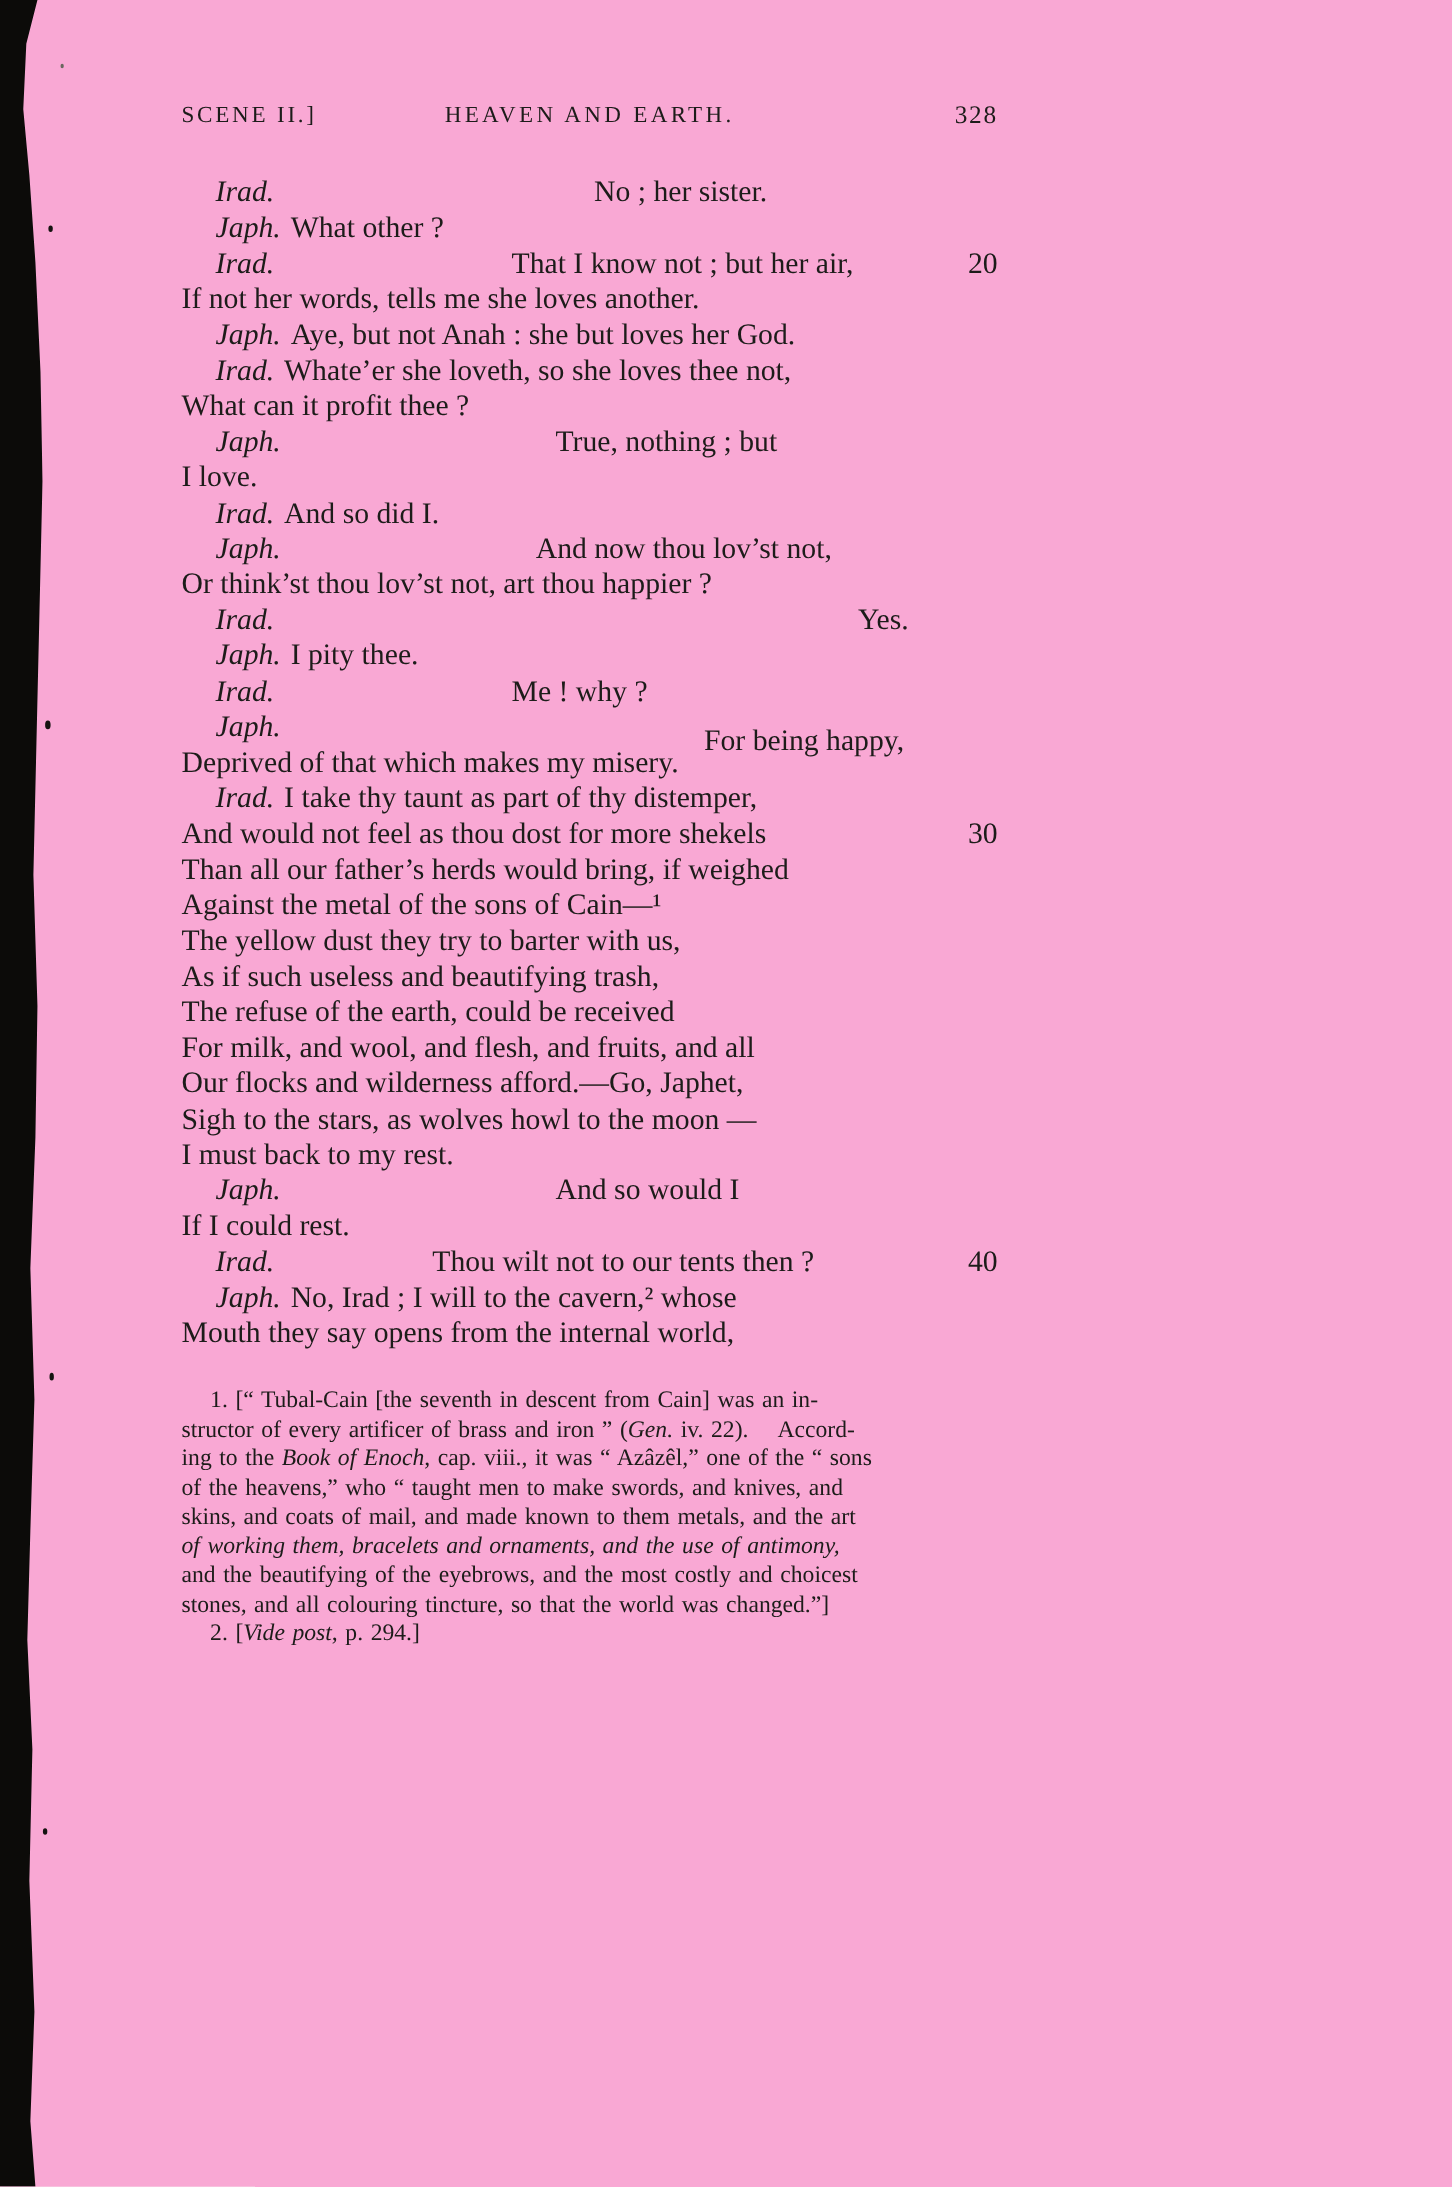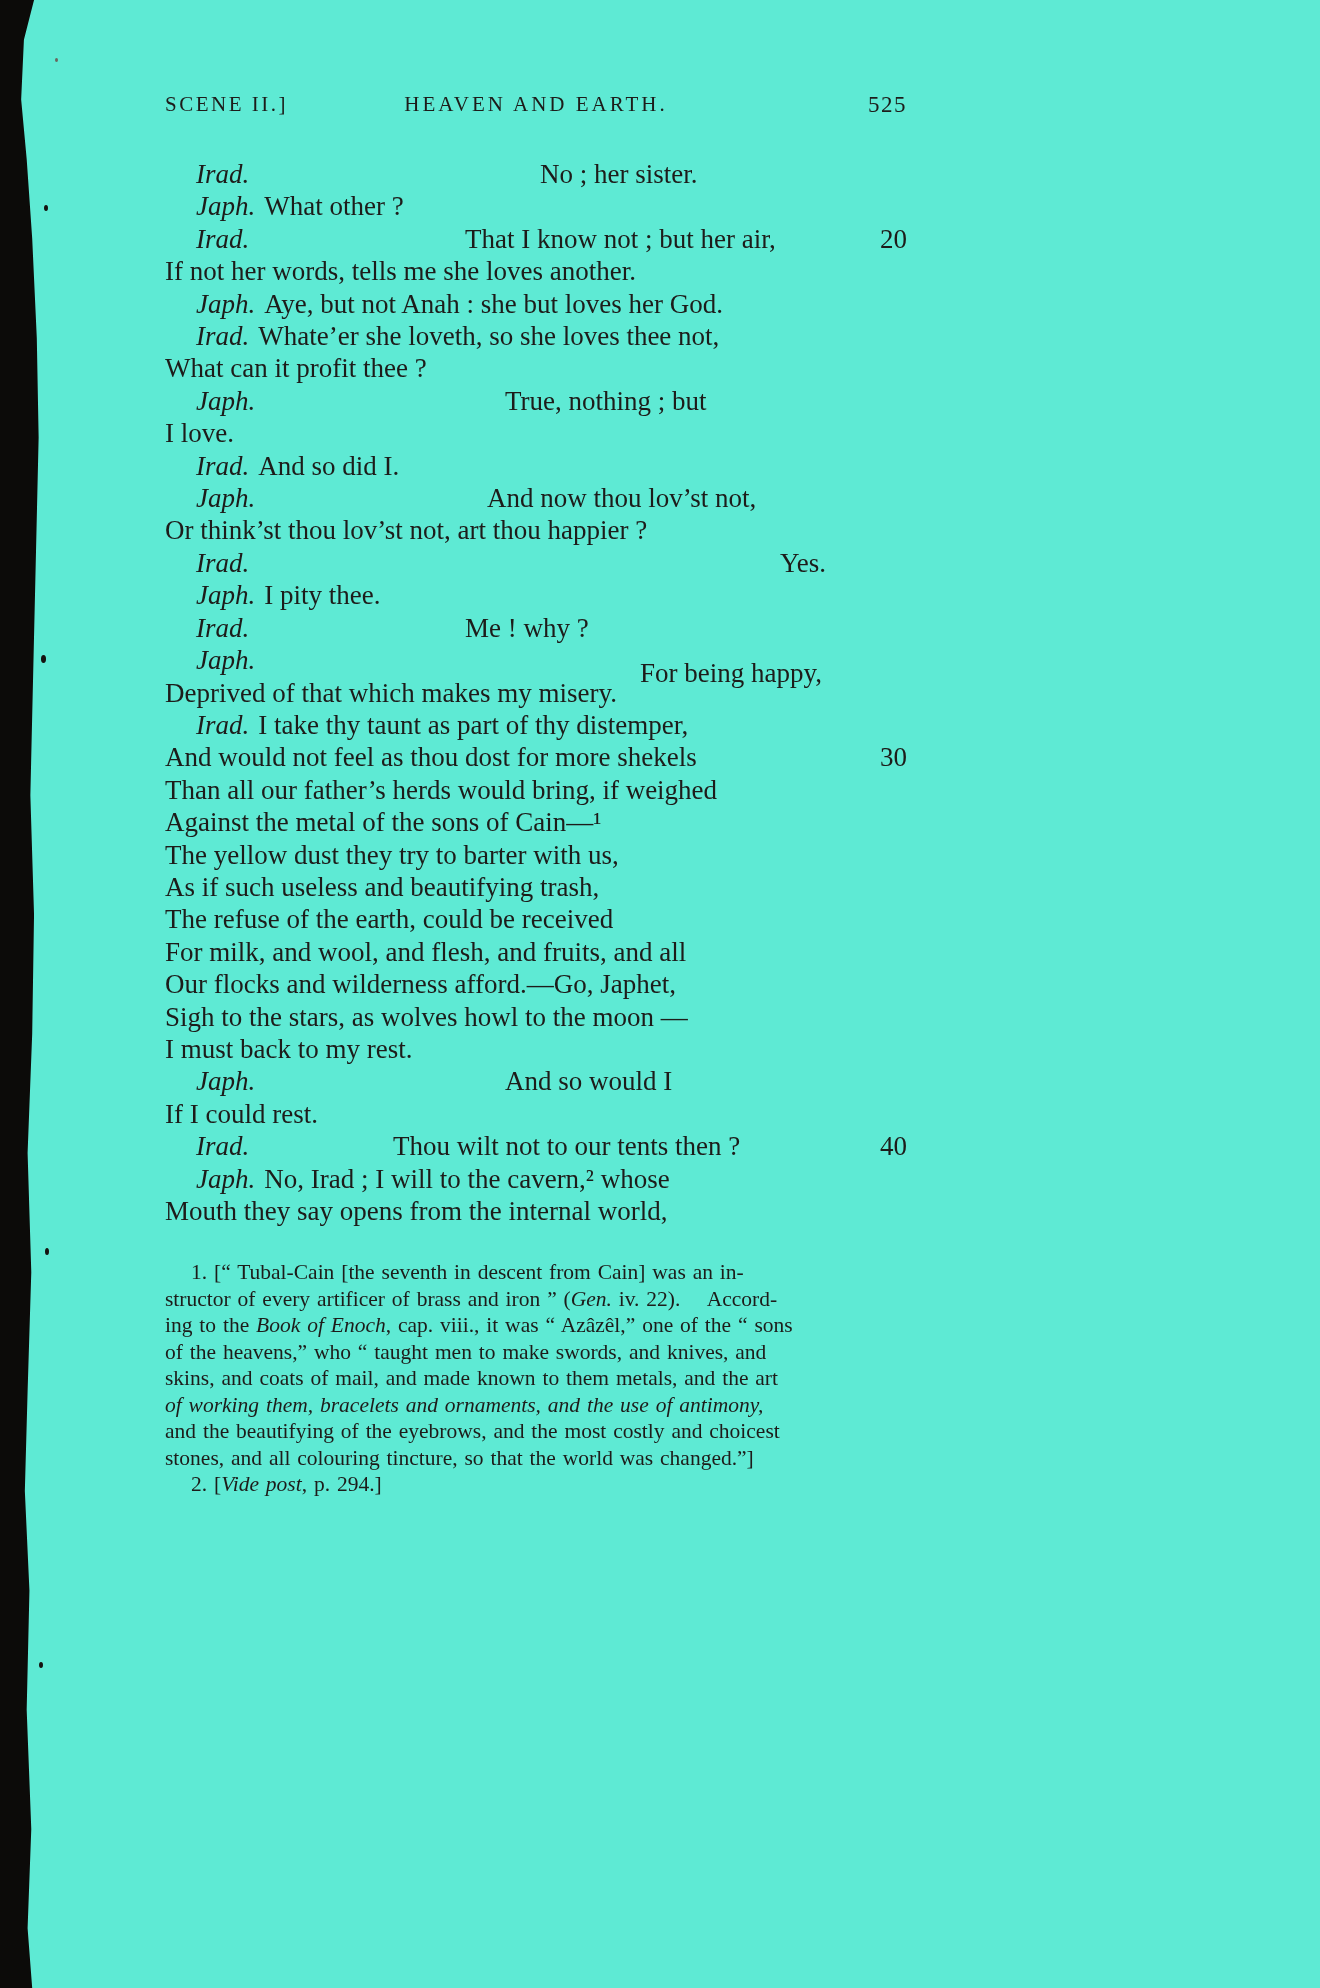--- a/index.html
+++ b/index.html
@@ -4,21 +4,21 @@
 <style>
   html, body { margin: 0; padding: 0; }
   body {
     width: 1320px; height: 1988px;
     background: #f6f5f2;
     font-family: "Liberation Serif", "DejaVu Serif", serif;
   }
   .page {
     position: relative;
     width: 1320px; height: 1988px;
-    background: #5eead4;
+    background: #f9a8d4;
     overflow: hidden;
     color: #1d1c1a;
   }
   
   .binding {
     position: absolute; left: 0; top: 0; width: 46px; height: 100%;
     background: #0c0b09;
     clip-path: polygon(0% 0%, 74% 0%, 52% 2%, 46% 5%, 58% 8%, 70% 12%, 80% 17%, 84% 22%,
       78% 28%, 72% 34%, 66% 40%, 74% 46%, 70% 52%, 60% 58%, 68% 64%, 60% 70%,
       54% 75%, 64% 80%, 58% 86%, 68% 92%, 60% 97%, 70% 100%, 0% 100%);
@@ -58,21 +58,21 @@
   <div class="speck s1"></div>
   <div class="speck s2"></div>
   <div class="speck s3"></div>
   <div class="speck s4"></div>
   <div class="speck s5"></div>
 
   <div class="content">
     <div class="header">
       <span class="h-left">SCENE II.]</span>
       <span class="h-center">HEAVEN AND EARTH.</span>
-      <span class="h-right">525</span>
+      <span class="h-right">328</span>
     </div>
 
     <div class="verse" id="verse">
         <div class="vline"><span class="speaker">Irad.</span><span class="vtext abs" style="left: 375px;">No ; her sister.</span></div>
         <div class="vline"><span class="speaker">Japh.</span><span class="vtext follow">What other ?</span></div>
         <div class="vline"><span class="speaker">Irad.</span><span class="vtext abs" style="left: 300px;">That I know not ; but her air,</span><span class="lnum">20</span></div>
         <div class="vline"><span class="vtext">If not her words, tells me she loves another.</span></div>
         <div class="vline"><span class="speaker">Japh.</span><span class="vtext follow">Aye, but not Anah : she but loves her God.</span></div>
         <div class="vline"><span class="speaker">Irad.</span><span class="vtext follow">Whate’er she loveth, so she loves thee not,</span></div>
         <div class="vline"><span class="vtext">What can it profit thee ?</span></div>

